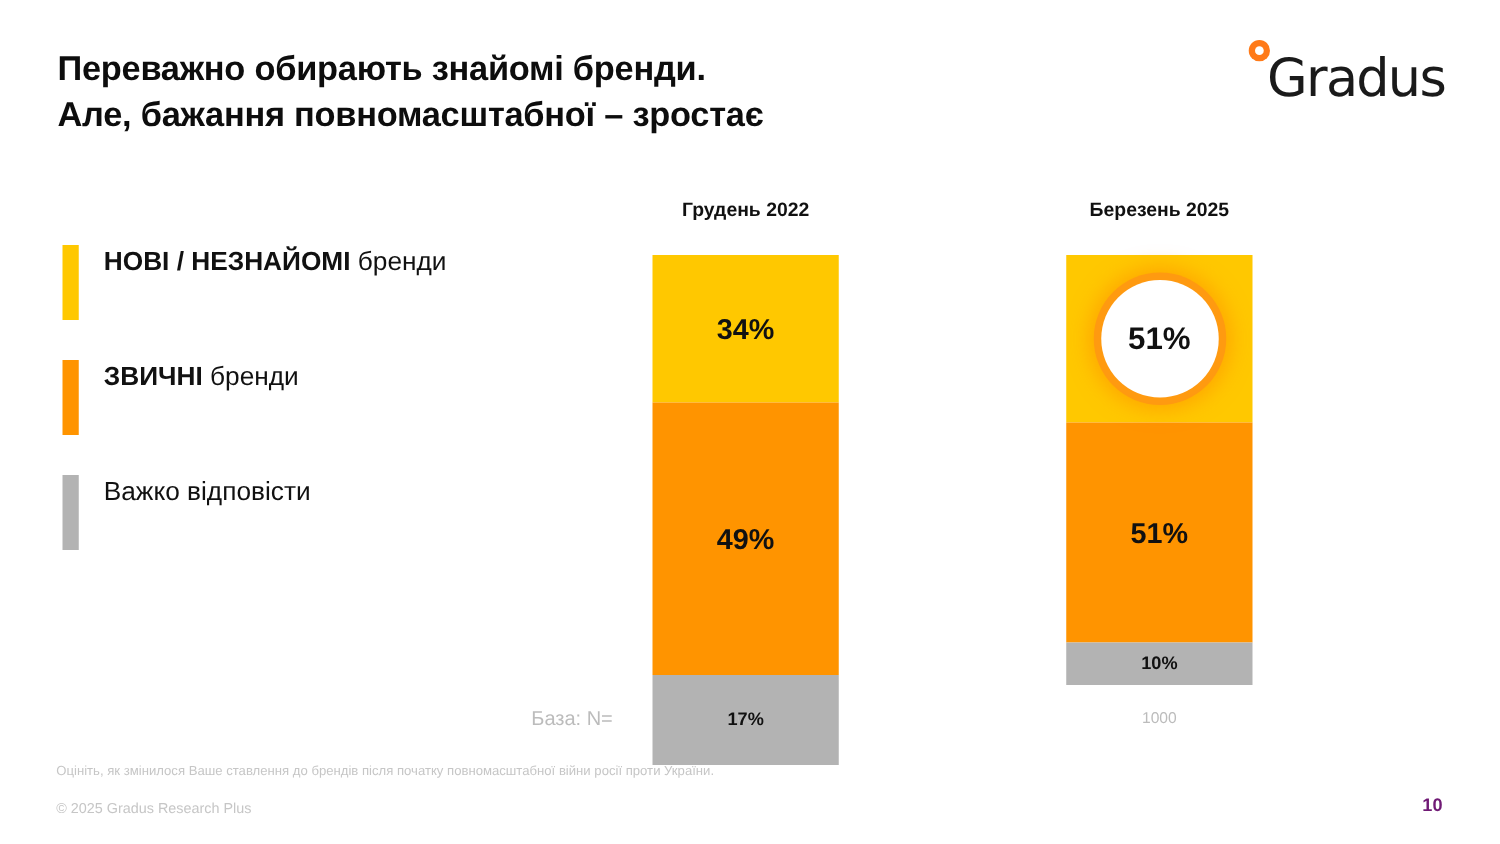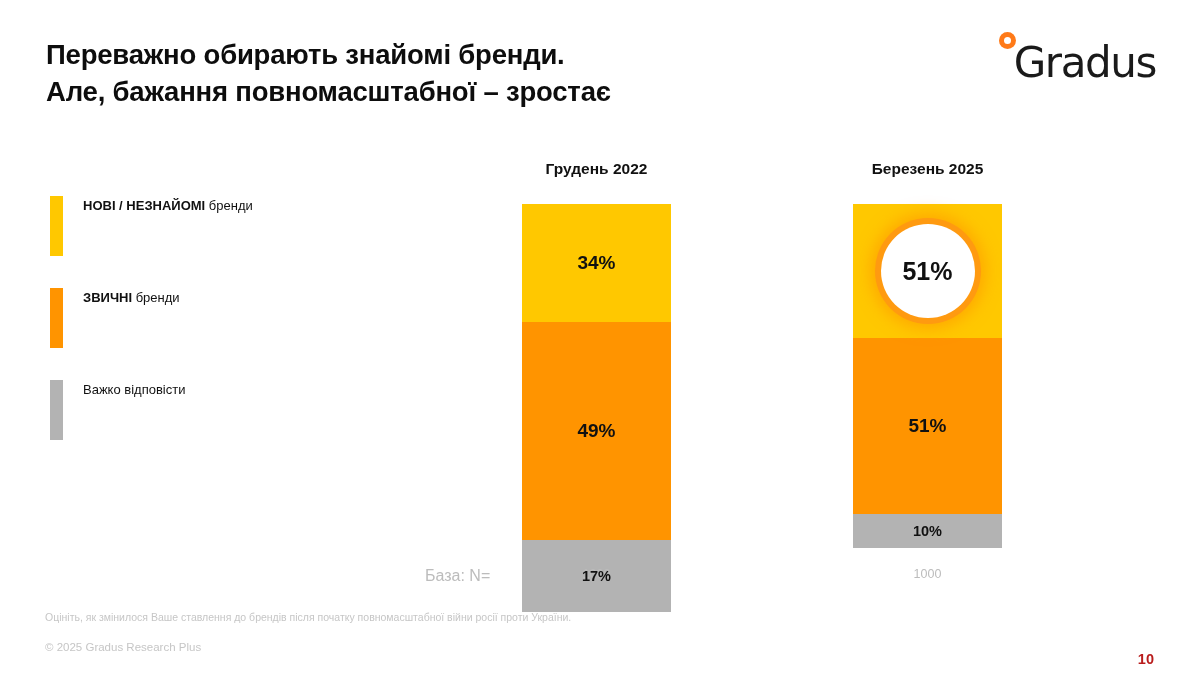--- a/index.html
+++ b/index.html
@@ -90,21 +90,21 @@
     position: absolute;
     left: 0;
     top: 0;
     width: 13px;
     height: 60px;
   }
   .legend-label {
     position: absolute;
     left: 33px;
     top: 2px;
-    font-size: 13px;
+    font-size: 21px;
     color: #111111;
     white-space: nowrap;
   }
   .legend-label .strong { font-weight: bold; }
 
   
   .col-header {
     position: absolute;
     font-size: 15.5px;
     font-weight: bold;
@@ -118,21 +118,21 @@
     width: 149px;
   }
   .seg {
     position: relative;
     width: 100%;
     display: flex;
     align-items: center;
     justify-content: center;
   }
   .seg-label {
-    font-size: 19px;
+    font-size: 23px;
     font-weight: bold;
     color: #111111;
     position: relative;
     z-index: 2;
   }
   .seg-label.small { font-size: 14.5px; }
 
   
   .bubble {
     position: absolute;
@@ -187,22 +187,21 @@
     font-size: 11.5px;
     color: #c6c6c6;
     white-space: nowrap;
   }
   .page-number {
     position: absolute;
     right: 46px;
     top: 637px;
     font-size: 14.5px;
     font-weight: bold;
-    color: #b91c1c;
-    margin-top: 14px;
+    color: #701a75;
   }
 </style>
 </head>
 <body>
 
 <div class="slide">
 
   <div class="title">
     <span class="title-line">Переважно обирають знайомі бренди.</span>
     <span class="title-line">Але, бажання повномасштабної – зростає</span>

